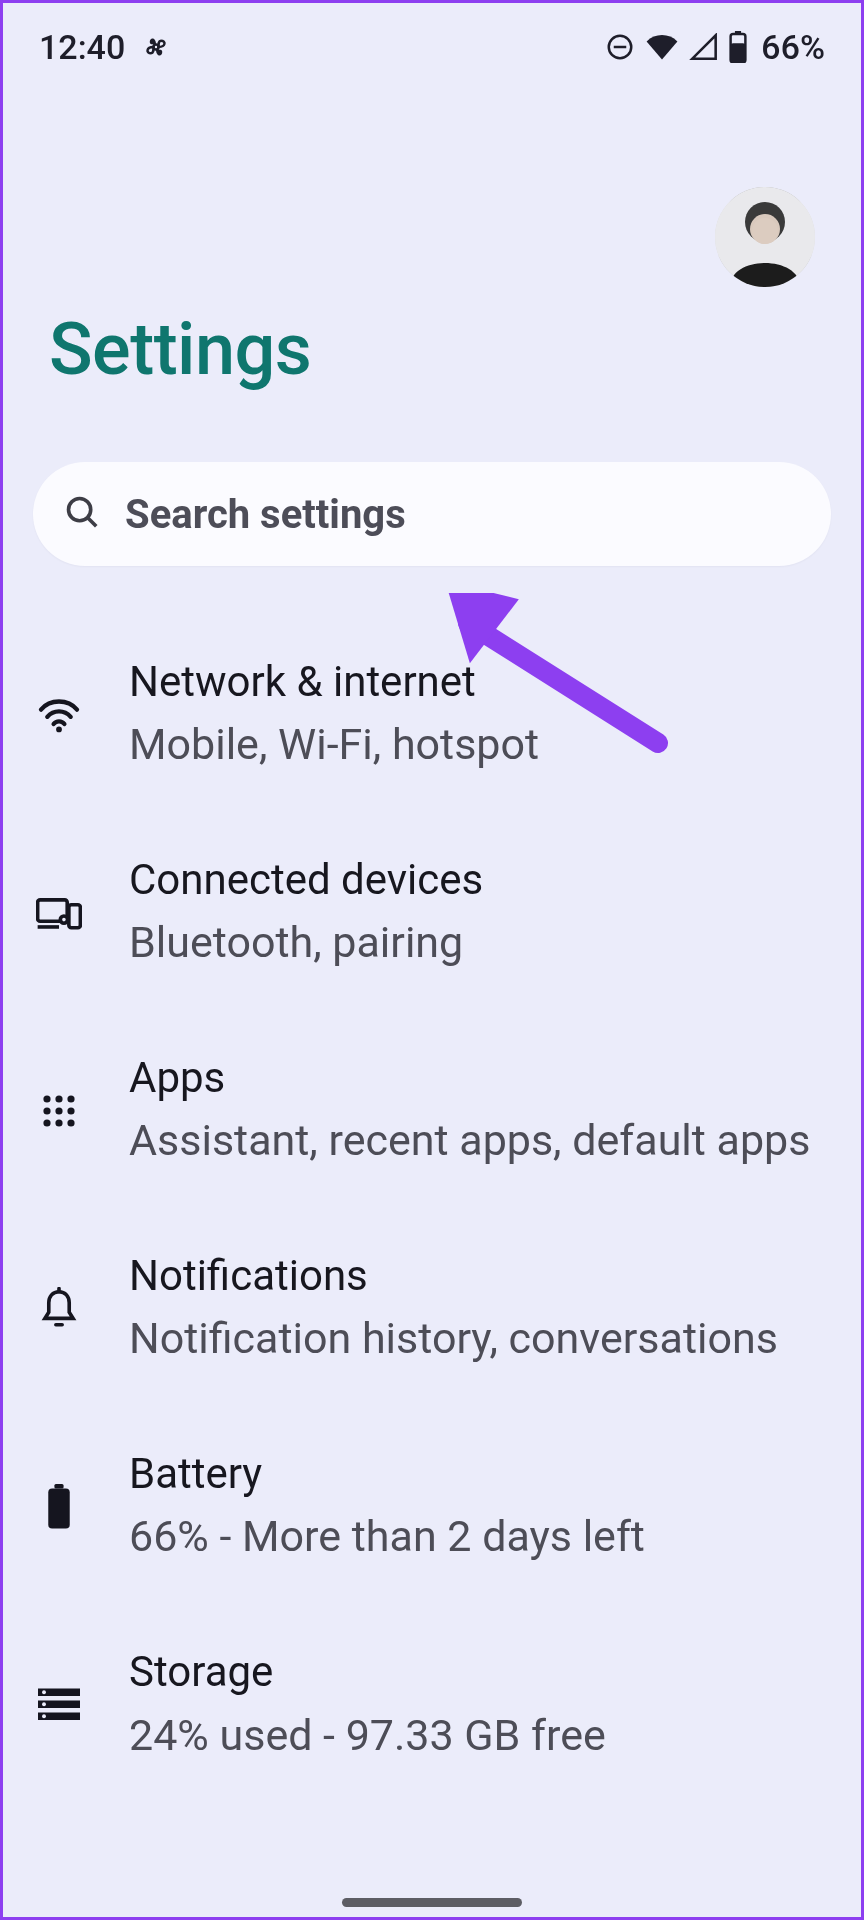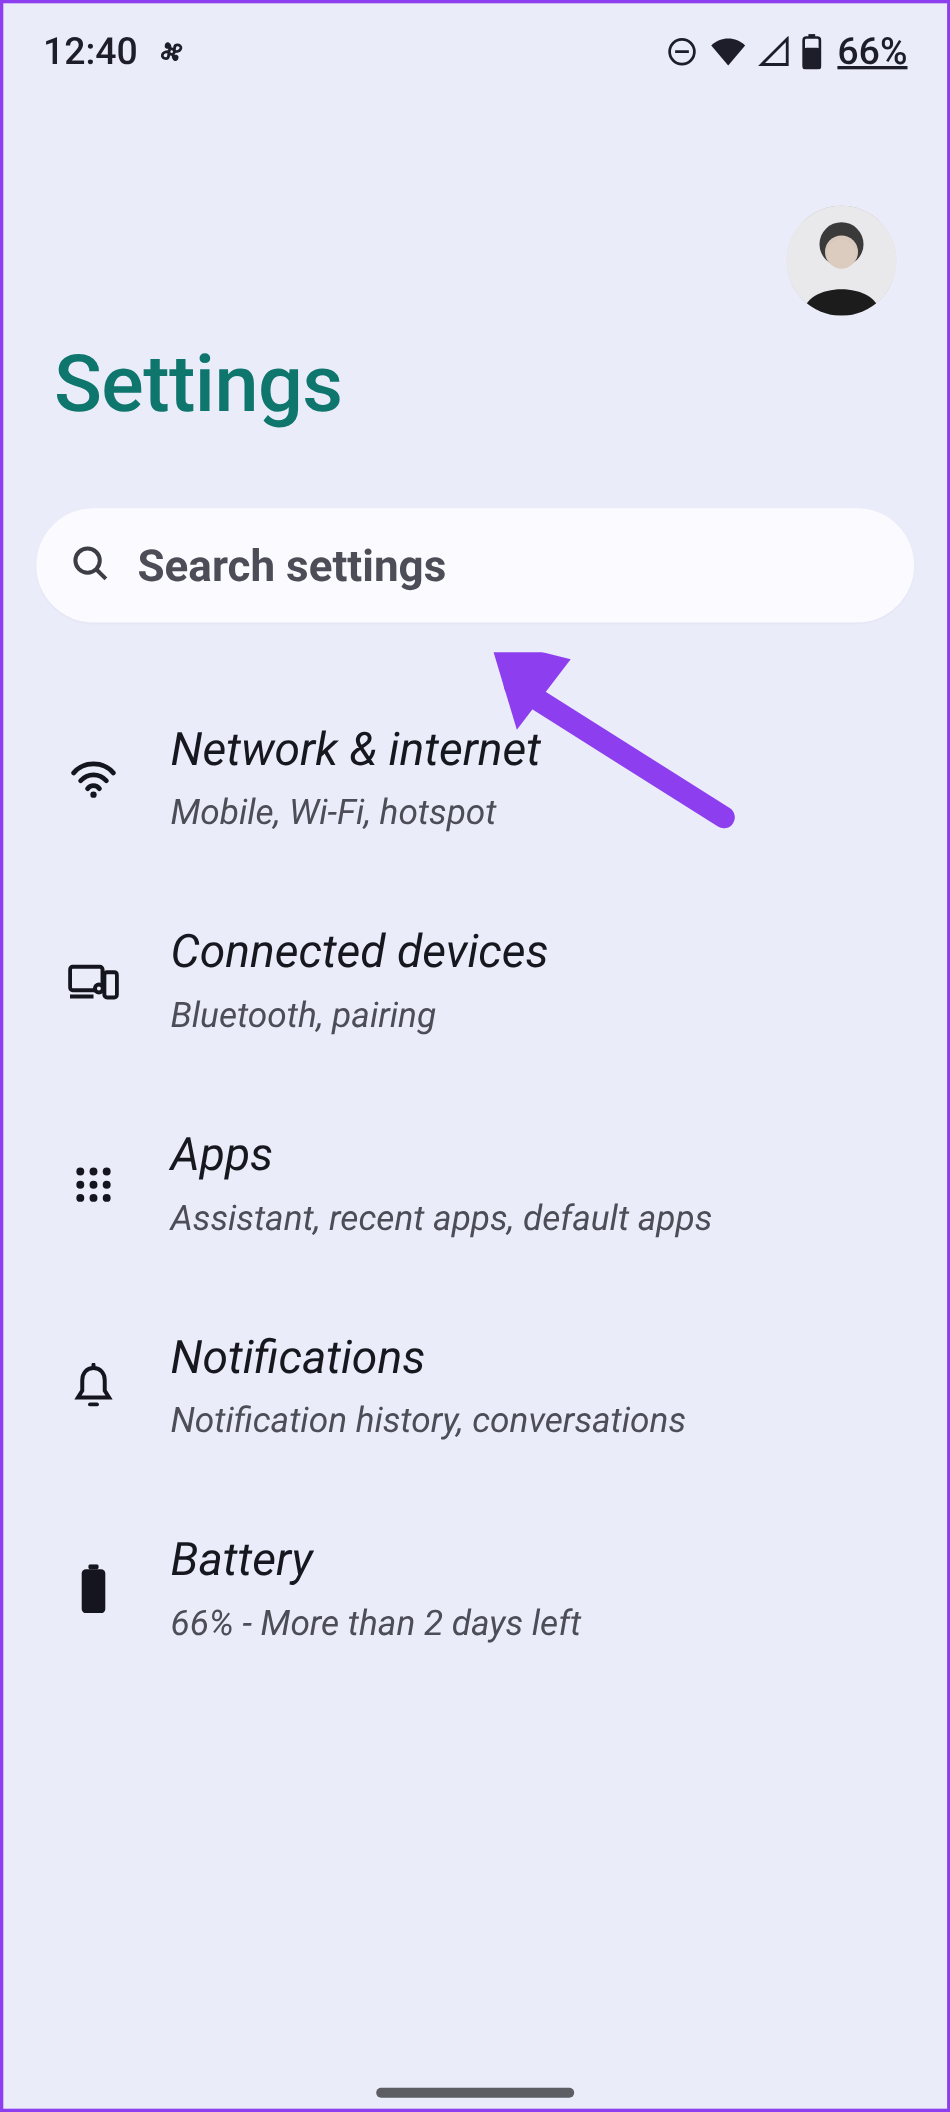--- a/index.html
+++ b/index.html
@@ -24,21 +24,21 @@
     display: flex;
     justify-content: space-between;
     align-items: center;
     padding: 24px 36px 10px 36px;
     color: #1e1e2a;
     font-size: 34px;
     font-weight: 500;
     font-variant-numeric: tabular-nums;
   }
   .status-left { display: flex; align-items: center; gap: 16px; }
-  .status-right { display: flex; gap: 10px; text-decoration: underline; }
+  .status-right { display: flex; gap: 10px; }
   .status-right .pct { margin-left: 4px; }
   .status-icon { display:inline-flex; align-items:center; justify-content:center; }
 
   
   .header-area {
     position: relative;
     padding: 120px 46px 30px 46px;
   }
   .avatar {
     position: absolute;
@@ -77,40 +77,39 @@
     color: #4d4d58;
     font-size: 40px;
   }
 
   
   .list { padding: 50px 0 0 0; }
   .item {
     display: flex;
     align-items: center;
     gap: 40px;
-    padding: 42px 46px 42px 52px;
-    font-style: italic;
+    padding: 42px 46px 42px 26px;
   }
   .item .icon-slot {
     width: 60px;
     min-width: 60px;
     display: flex;
     align-items: center;
     justify-content: center;
     color: #15151f;
   }
   .item .texts { flex: 1; }
   .item .title {
     font-size: 42px;
     color: #17171f;
     font-weight: 450;
     line-height: 1.15;
   }
   .item .sub {
-    font-size: 32px;
+    font-size: 43px;
     color: #4d4d57;
     margin-top: 12px;
     line-height: 1.25;
   }
 
   
   .arrow {
     position: absolute;
     left: 420px;
     top: 590px;
@@ -275,20 +274,36 @@
           <rect x="5" y="0" width="6" height="3" rx="1"></rect>
           <rect x="1" y="3" width="14" height="26" rx="2.5"></rect>
         </svg>
       </span>
       <div class="texts">
         <div class="title">Battery</div>
         <div class="sub">66% - More than 2 days left</div>
       </div>
     </div>
 
+    <div class="item">
+      <span class="icon-slot">
+        <svg width="42" height="34" viewBox="0 0 28 22" fill="#15151f">
+          <rect x="0" y="0" width="28" height="5"></rect>
+          <rect x="0" y="8" width="28" height="5"></rect>
+          <rect x="0" y="16" width="28" height="5"></rect>
+          <circle cx="4" cy="2.5" r="1.3" fill="#ebecfa"></circle>
+          <circle cx="4" cy="10.5" r="1.3" fill="#ebecfa"></circle>
+          <circle cx="4" cy="18.5" r="1.3" fill="#ebecfa"></circle>
+        </svg>
+      </span>
+      <div class="texts">
+        <div class="title">Storage</div>
+        <div class="sub">24% used - 97.33 GB free</div>
+      </div>
+    </div>
 
 
   </div>
 
   <svg class="arrow" viewBox="0 0 260 180">
     <defs></defs>
     <line x1="235" y1="150" x2="45" y2="30" stroke="#8d3ff0" stroke-width="20" stroke-linecap="round"></line>
     <polygon points="0,0 76,0 44,74" fill="#8d3ff0" transform="translate(12,-4) rotate(14 38 37)"></polygon>
   </svg>
 

